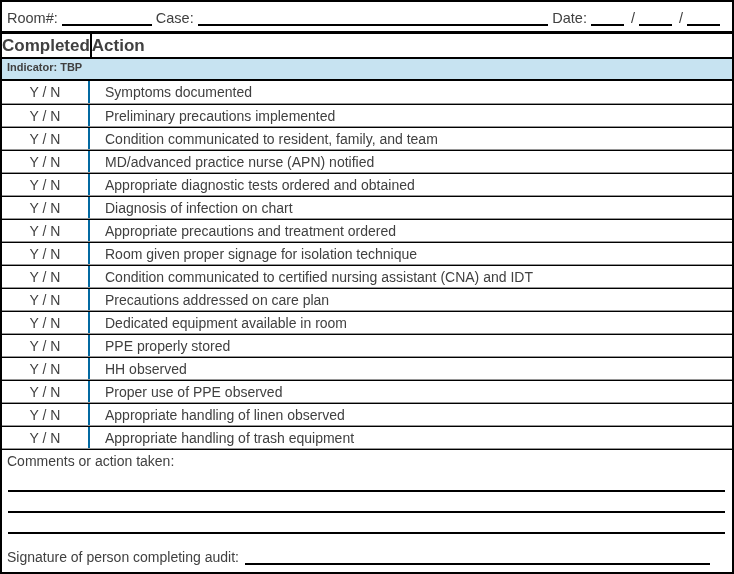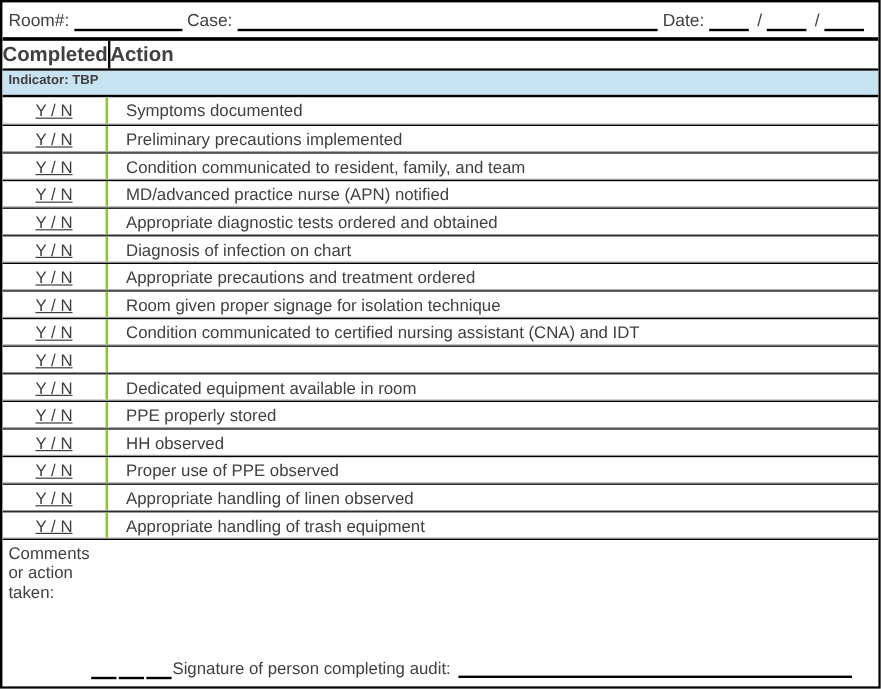--- a/index.html
+++ b/index.html
@@ -75,40 +75,39 @@
   .rows { flex: 0 0 auto; }
   .trow {
     display: flex;
     height: 23px;
     border-top: 1px solid #000;
     border-bottom: 1px solid #969696;
   }
   .trow:first-child { border-top: none; }
   .yn-cell {
     flex: 0 0 88px;
-    border-right: 2px solid #84cc16;
+    border-right: 2px solid #0369a1;
     text-align: left;
     display: flex;
     align-items: center;
     justify-content: center;
-    text-decoration: underline;
   }
   .action-cell {
     flex: 1 1 auto;
     display: flex;
     align-items: center;
     padding-left: 15px;
   }
 
   
   .comments {
     flex: 1 1 auto;
     border-top: 1px solid #000;
     display: flex;
-    flex-direction: row;
+    flex-direction: column;
     padding: 3px 6px 6px 5px;
   }
   .comments-label { flex: 0 0 18px; }
   .comment-line {
     flex: 0 0 21px;
     border-bottom: 2px solid #000;
     margin: 0 1px;
   }
   .sig-row {
     flex: 1 0 22px;
@@ -189,20 +188,21 @@
     <div class="action-cell">Room given proper signage for isolation technique</div>
   </div>
 
   <div class="trow">
     <div class="yn-cell">Y / N</div>
     <div class="action-cell">Condition communicated to certified nursing assistant (CNA) and IDT</div>
   </div>
 
   <div class="trow">
     <div class="yn-cell">Y / N</div>
+    <div class="action-cell">Precautions addressed on care plan</div>
   </div>
 
   <div class="trow">
     <div class="yn-cell">Y / N</div>
     <div class="action-cell">Dedicated equipment available in room</div>
   </div>
 
   <div class="trow">
     <div class="yn-cell">Y / N</div>
     <div class="action-cell">PPE properly stored</div>

